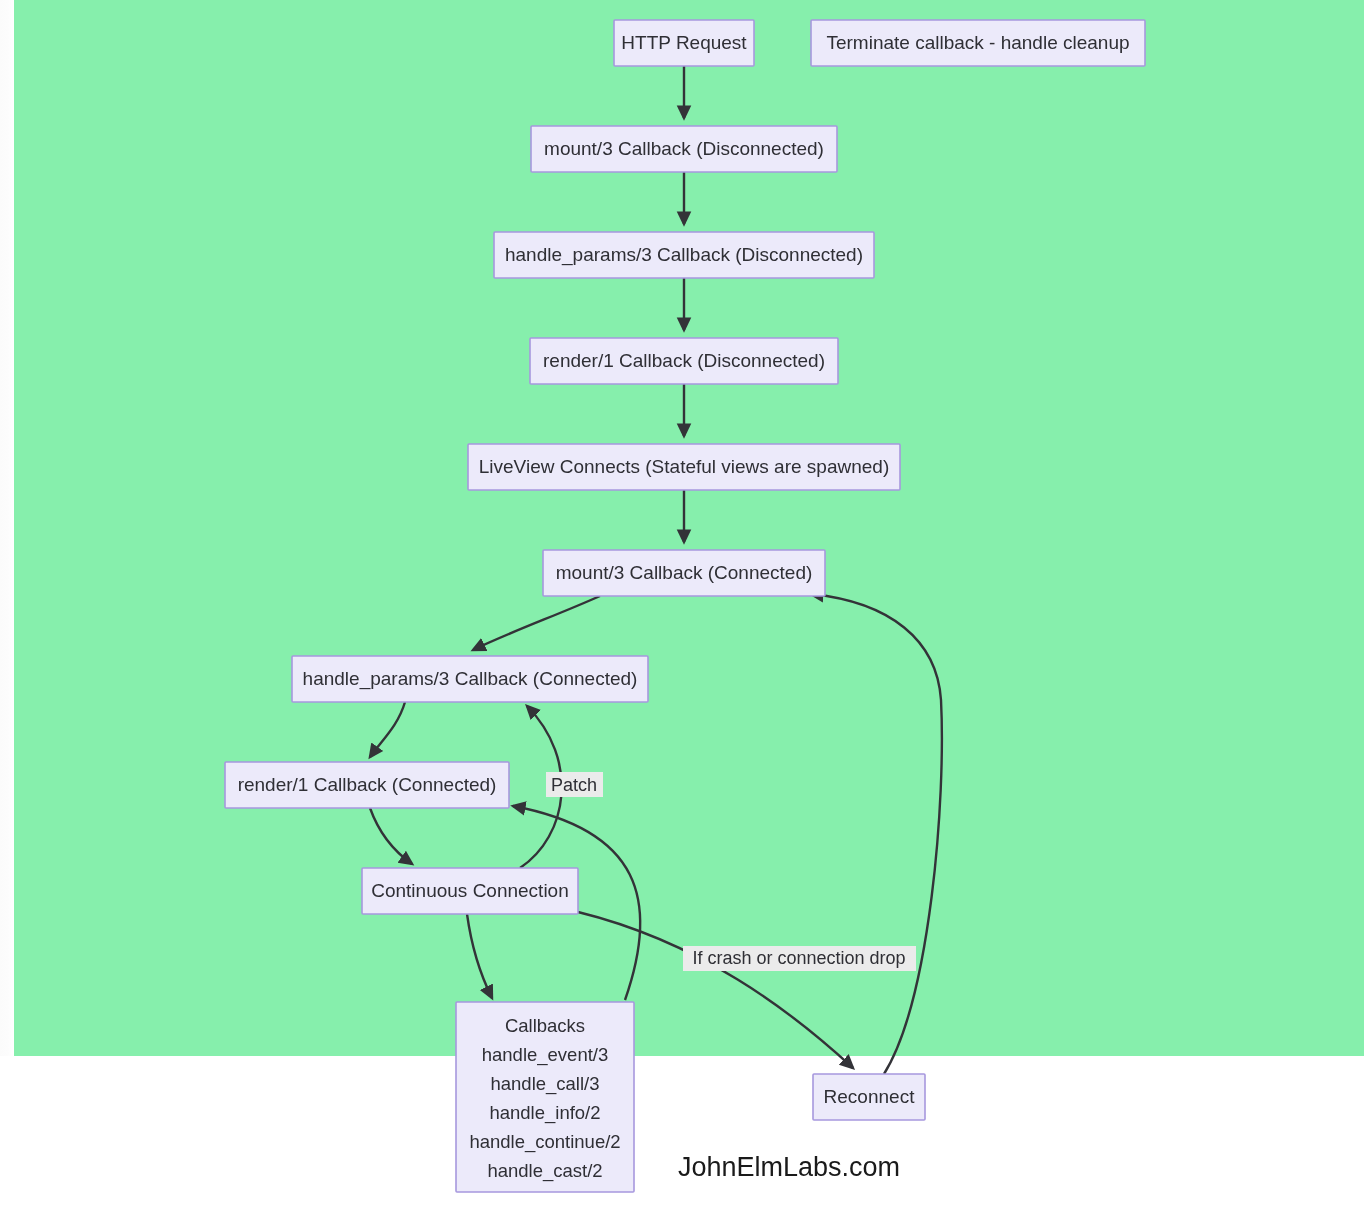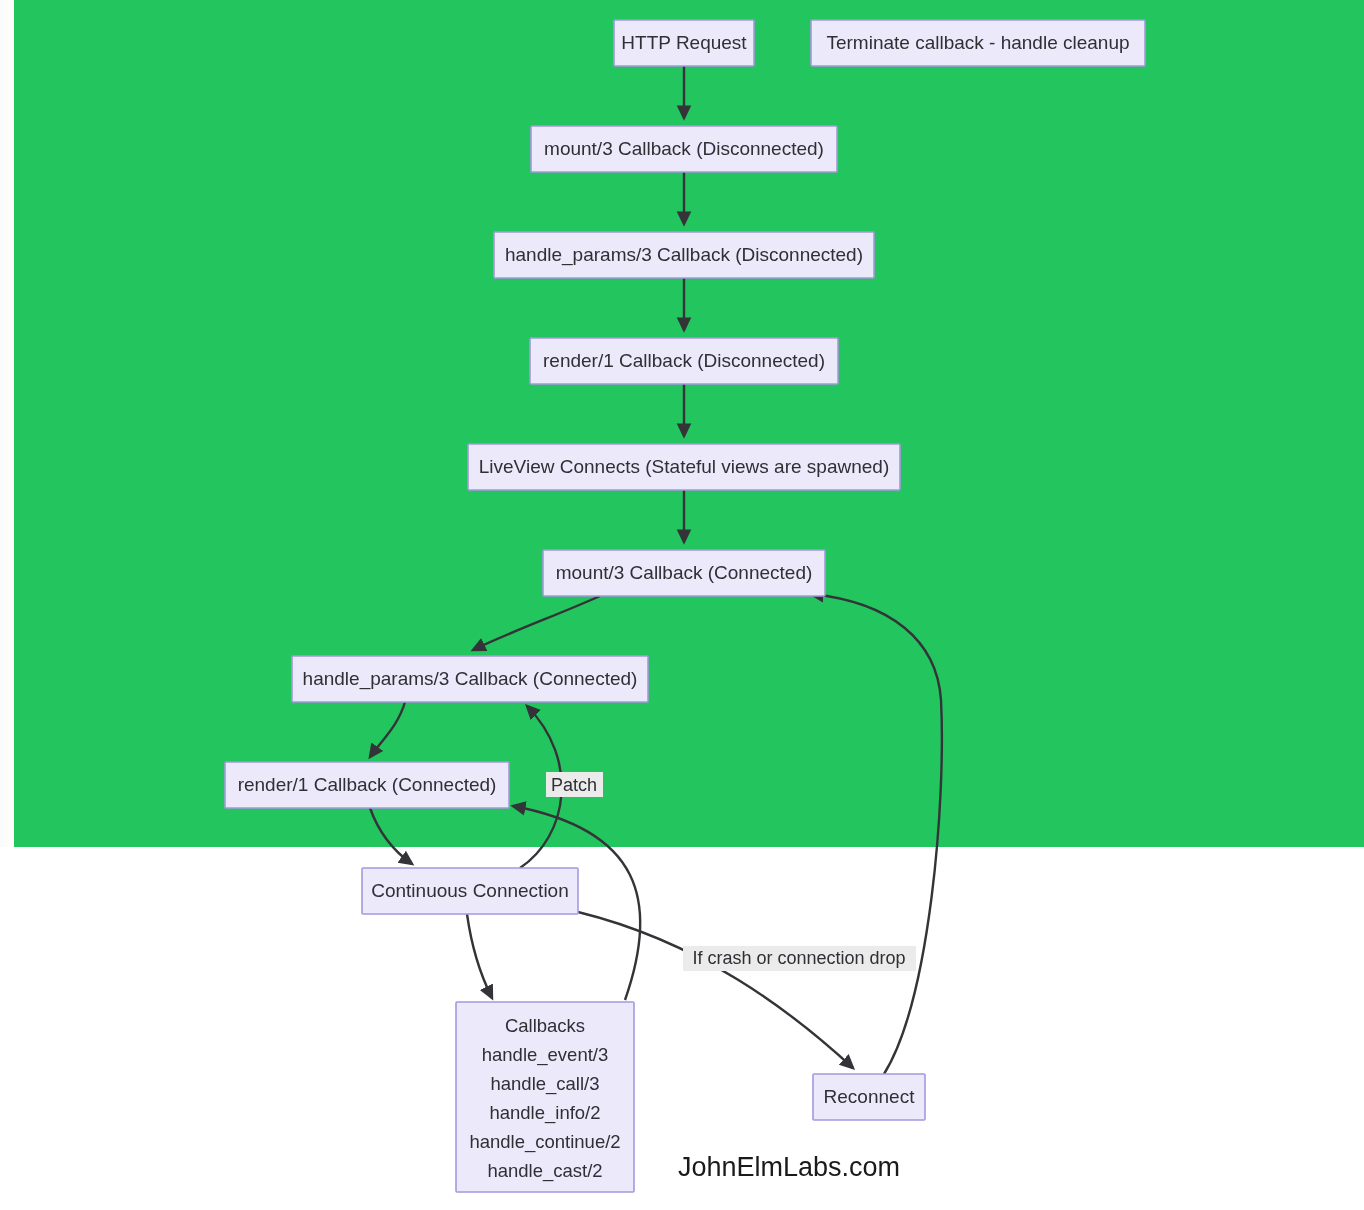--- a/index.html
+++ b/index.html
@@ -10,22 +10,22 @@
   body {
     font-family: "Liberation Sans", sans-serif;
     width: 1364px;
     height: 1210px;
     overflow: hidden;
     position: relative;
   }
   #diagram-root {
     position: relative;
     width: 1364px;
-    height: 847px;
-    background: #22c55e;
+    height: 1056px;
+    background: #86efac;
   }
   
   #left-edge-band {
     position: absolute;
     left: 0; top: 0;
     width: 14px; height: 100%;
     background: linear-gradient(to right, #fbfbfb 0%, #fcfcfc 55%, #ffffff 100%);
     pointer-events: none;
   }
   svg#flow {

